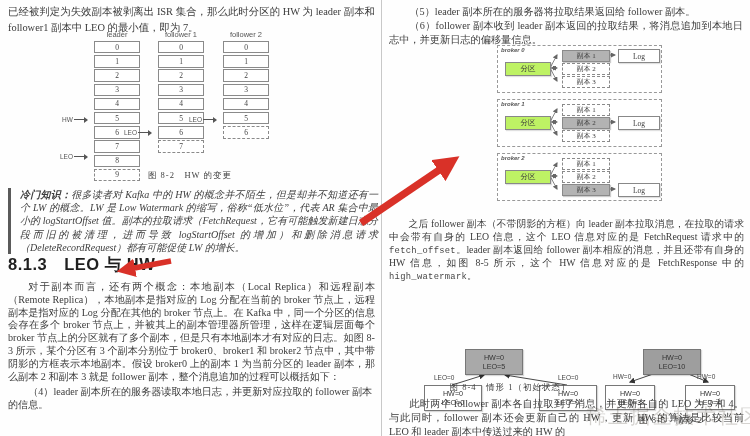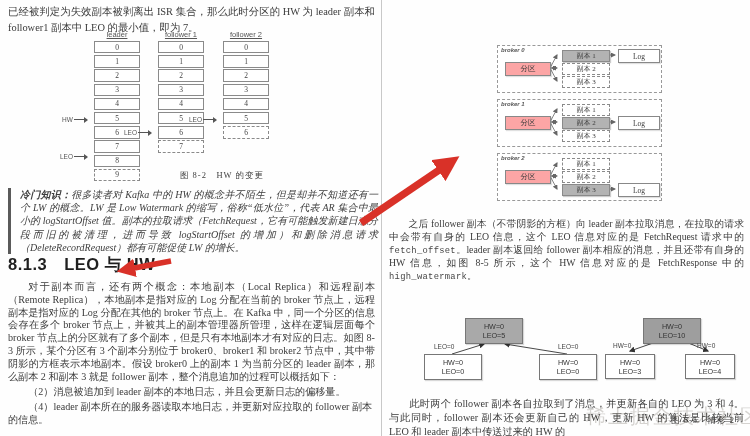--- a/index.html
+++ b/index.html
@@ -4,30 +4,30 @@
 <style>
   html,body{margin:0;padding:0;background:#fff;}
   .canvas{position:relative;width:750px;height:436px;background:#fefefe;overflow:hidden;
           font-family:"Liberation Serif",serif;color:#3b3b3b;}
   .divider{position:absolute;left:381px;top:0;width:1px;height:436px;background:#c8c8c8;}
   .para{text-align:justify;}
   .ind{text-indent:2em;}
   
   .fig82{position:absolute;left:0;top:30px;width:380px;height:140px;}
   .f82col{position:absolute;top:0;width:46px;}
-  .f82title{font-size:7.5px;text-align:center;color:#555;margin-bottom:2px;font-family:"Liberation Sans",sans-serif;text-decoration:underline;}
+  .f82title{font-size:7.5px;text-align:center;color:#555;margin-bottom:2px;font-family:"Liberation Sans",sans-serif;}
   .cell{height:10.4px;border:1px solid #8a8a8a;margin-bottom:1.8px;font-size:7.5px;background:#fff;
         display:flex;align-items:center;justify-content:center;color:#444;}
   .cell.dashed{border-style:dashed;}
   .ptr{position:absolute;display:flex;align-items:center;height:7px;}
   .ptr-label{font-size:6.5px;color:#555;margin-right:1px;font-family:"Liberation Sans",sans-serif;}
   .ptr-line{position:relative;width:13px;height:1px;background:#555;}
   .ptr-line::after{content:"";position:absolute;right:-1px;top:-2.5px;width:0;height:0;
         border-left:4px solid #555;border-top:3px solid transparent;border-bottom:3px solid transparent;}
-  .figcap{position:absolute;font-size:8.5px;color:#3f3f3f;text-align:center;letter-spacing:1px;padding-left:32px;}
+  .figcap{position:absolute;font-size:8.5px;color:#3f3f3f;text-align:center;letter-spacing:1px;}
   
   .tipbox{position:absolute;left:8px;top:188px;width:358px;border-left:3px solid #5a5a5a;padding-left:9px;
           font-style:italic;font-size:10px;line-height:13.2px;text-align:justify;color:#3d3d3d;}
   .tiplabel{font-weight:bold;}
   .heading{position:absolute;left:8px;top:254px;margin:0;font-family:"Liberation Sans",sans-serif;
            font-size:16.5px;font-weight:600;color:#1f1f1f;letter-spacing:0.5px;}
   .lp-intro{position:absolute;left:8px;top:4px;width:367px;font-size:10.4px;line-height:16px;}
   .lp-flow{position:absolute;left:8px;top:281px;width:367px;font-size:10.1px;line-height:12.8px;}
   .list-item{text-indent:2em;margin-top:2.4px;}
   
@@ -37,31 +37,31 @@
   .rp-flow p{margin:0;}
   .mono{font-family:"Liberation Mono",monospace;font-size:8.8px;letter-spacing:0.3px;color:#464646;}
   .rp-para3{position:absolute;left:389px;top:397px;width:355px;font-size:10.2px;line-height:13.8px;}
   .watermark{position:absolute;left:586px;top:403px;font-size:20px;letter-spacing:2px;
              color:rgba(70,58,45,0.22);font-family:"Liberation Sans",sans-serif;white-space:nowrap;}
   
   .fig83{position:absolute;left:497px;top:45px;width:165px;height:155px;}
   .broker{position:absolute;left:0;width:163px;height:46px;border:1px dashed #999;background:#fff;}
   .broker-label{position:absolute;left:3px;top:1px;font-size:6px;font-weight:bold;font-style:italic;
                 color:#555;font-family:"Liberation Sans",sans-serif;}
-  .partition{position:absolute;left:7px;top:16px;width:44px;height:12px;border:1px solid #888;background:#fca5a5;
+  .partition{position:absolute;left:7px;top:16px;width:44px;height:12px;border:1px solid #888;background:#bef264;
              font-size:7.5px;display:flex;align-items:center;justify-content:center;box-shadow:1px 1px 1px rgba(0,0,0,.12);}
   .replica{position:absolute;left:64px;width:46px;height:10px;border:1px dashed #8a8a8a;background:#fff;
            font-size:7px;display:flex;align-items:center;justify-content:center;color:#3c3c3c;}
   .replica.r1{top:4px;} .replica.r2{top:17px;} .replica.r3{top:30px;}
   .replica.local{border-style:solid;background:#b3b3b3;box-shadow:1px 1px 1px rgba(0,0,0,.2);}
   .logbox{position:absolute;left:120px;width:40px;height:12px;border:1px solid #888;background:#fff;
           font-size:7.5px;display:flex;align-items:center;justify-content:center;box-shadow:1px 1px 1px rgba(0,0,0,.12);}
   .wires{position:absolute;left:0;top:0;}
   
-  .tree{position:absolute;}
+  .tree{position:absolute;margin-top:31px;}
   .nbox{position:absolute;border:1px solid #777;background:#fff;font-size:7.2px;line-height:9px;
         display:flex;flex-direction:column;align-items:center;justify-content:center;
         font-family:"Liberation Sans",sans-serif;color:#333;box-shadow:1px 1px 1px rgba(0,0,0,.15);}
   .nbox.shade{background:#a9a9a9;}
   .edge-label{position:absolute;font-size:6.5px;color:#444;font-family:"Liberation Sans",sans-serif;}
   .overlay{position:absolute;left:0;top:0;pointer-events:none;z-index:50;}
 </style>
 </head>
 <body>
 
@@ -126,24 +126,25 @@
   <div class="figcap" style="left:0;top:170px;width:380px;">图 8-2　HW 的变更</div>
 
   <div class="tipbox">
     <span class="tiplabel">冷门知识：</span><span>很多读者对 Kafka 中的 HW 的概念并不陌生，但是却并不知道还有一个 LW 的概念。LW 是 Low Watermark 的缩写，俗称“低水位”，代表 AR 集合中最小的 logStartOffset 值。副本的拉取请求（FetchRequest，它有可能触发新建日志分段而旧的被清理，进而导致 logStartOffset 的增加）和删除消息请求（DeleteRecordRequest）都有可能促使 LW 的增长。</span>
   </div>
 
   <h2 class="heading">8.1.3　LEO 与 HW</h2>
 
   <div class="lp-flow">
     <div class="para ind">对于副本而言，还有两个概念：本地副本（Local Replica）和远程副本（Remote Replica），本地副本是指对应的 Log 分配在当前的 broker 节点上，远程副本是指对应的 Log 分配在其他的 broker 节点上。在 Kafka 中，同一个分区的信息会存在多个 broker 节点上，并被其上的副本管理器所管理，这样在逻辑层面每个 broker 节点上的分区就有了多个副本，但是只有本地副本才有对应的日志。如图 8-3 所示，某个分区有 3 个副本分别位于 broker0、broker1 和 broker2 节点中，其中带阴影的方框表示本地副本。假设 broker0 上的副本 1 为当前分区的 leader 副本，那么副本 2 和副本 3 就是 follower 副本，整个消息追加的过程可以概括如下：</div>
-    <div class="list-item">（2）消息被追加到 leader 副本的本地日志，并且会更新日志的偏移量。</div>
     <div class="list-item">（4）leader 副本所在的服务器读取本地日志，并更新对应拉取的 follower 副本的信息。</div>
   </div>
 
+  <div class="rp-item5 ind">（5）leader 副本所在的服务器将拉取结果返回给 follower 副本。</div>
+  <div class="rp-item6 ind para">（6）follower 副本收到 leader 副本返回的拉取结果，将消息追加到本地日志中，并更新日志的偏移量信息。</div>
 
   <div class="fig83">
 
     <div class="broker" style="top:0;">
       <span class="broker-label">broker 0</span>
       <svg class="wires" width="163" height="46">
         <line x1="52" y1="22" x2="59" y2="9" stroke="#666" stroke-width="0.8" marker-end="url(#ah)"></line>
         <line x1="52" y1="22" x2="59" y2="22" stroke="#666" stroke-width="0.8" marker-end="url(#ah)"></line>
         <line x1="52" y1="22" x2="59" y2="35" stroke="#666" stroke-width="0.8" marker-end="url(#ah)"></line>
         <line x1="57" y1="22" x2="54" y2="22" stroke="#666" stroke-width="0.8" marker-end="url(#ah)"></line>
@@ -206,20 +207,21 @@
       <span>HW=0</span>
       <span>LEO=0</span>
     </div>
     <div class="nbox" style="left:129px;top:38px;width:56px;height:24px;">
       <span>HW=0</span>
       <span>LEO=0</span>
     </div>
     <span class="edge-label" style="left:24px;top:27px;">LEO=0</span>
     <span class="edge-label" style="left:148px;top:27px;">LEO=0</span>
   </div>
+  <div class="figcap" style="left:410px;top:382px;width:200px;">图 8-4　情形 1（初始状态）</div>
 
   <div class="tree" style="left:596px;top:316px;width:150px;height:66px;">
     <svg class="wires" width="150" height="66">
       <line x1="60" y1="26" x2="34" y2="35" stroke="#333" stroke-width="0.9" marker-end="url(#ahb)"></line>
       <line x1="90" y1="26" x2="112" y2="35" stroke="#333" stroke-width="0.9" marker-end="url(#ahb)"></line>
     </svg>
     <div class="nbox shade" style="left:47px;top:2px;width:56px;height:24px;background:#9e9e9e;">
       <span>HW=0</span>
       <span>LEO=10</span>
     </div>

